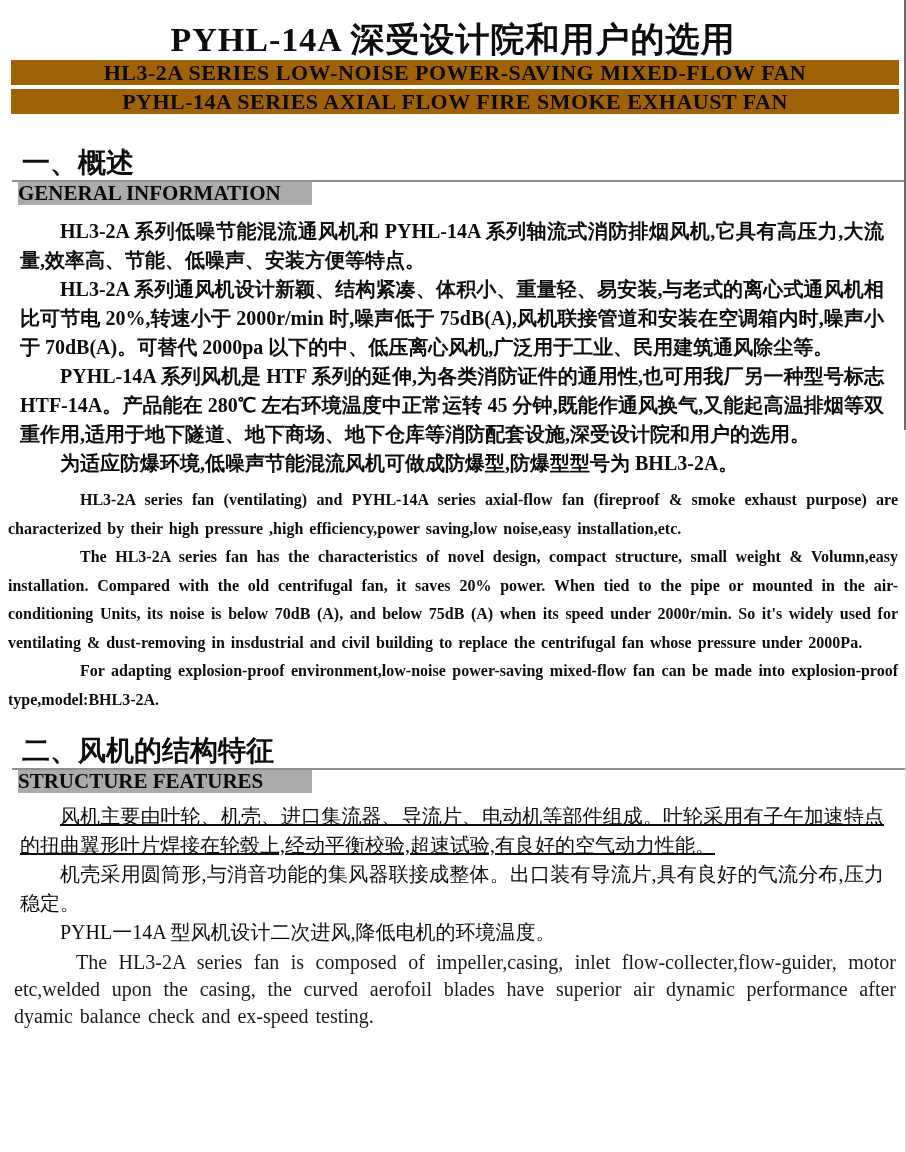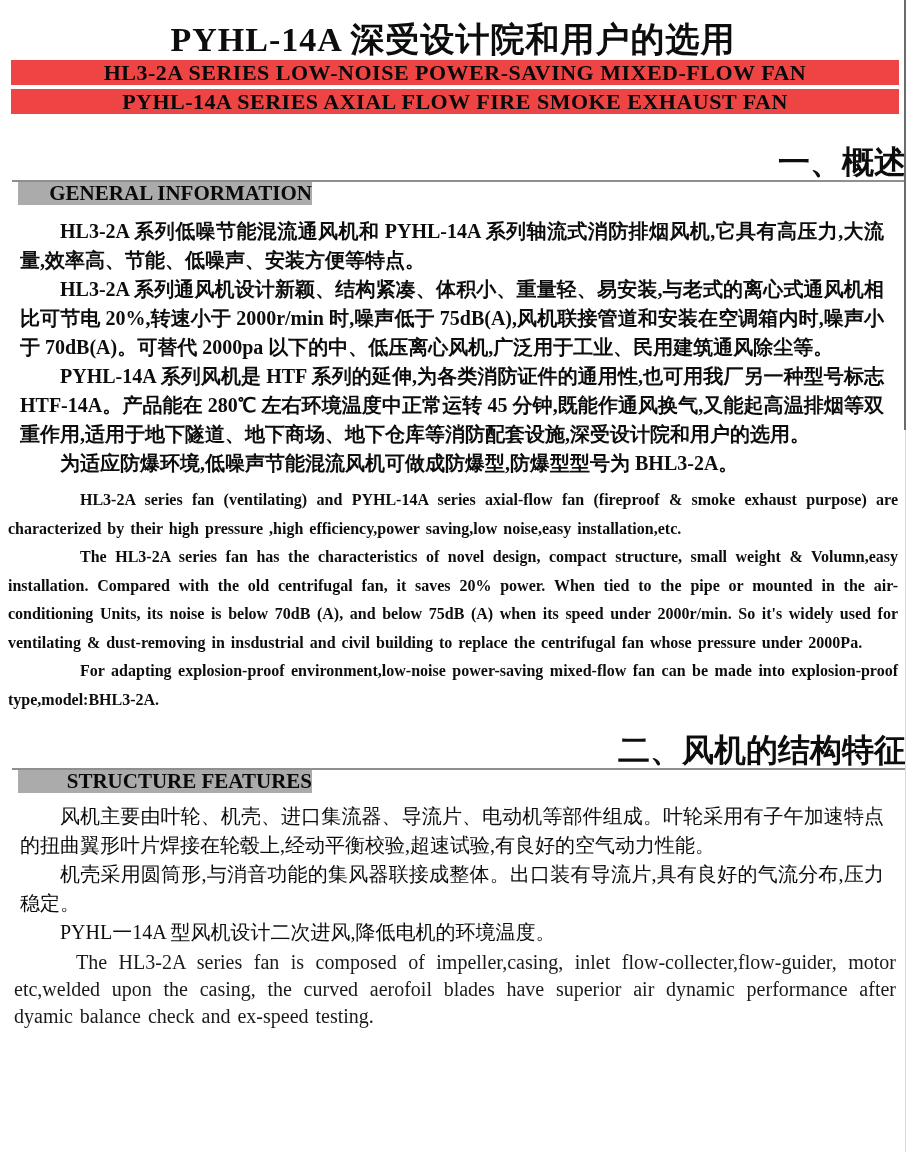--- a/index.html
+++ b/index.html
@@ -12,41 +12,41 @@
     color: #0d0d0d;
     font-family: "Liberation Serif", serif;
   }
 
   
   .title { margin: 22px 0 0 0; text-align: center; font-weight: bold;
            font-size: 34px; line-height: 35px; letter-spacing: 1px; }
   .title span { display: block; }
 
   
-  .banner { margin: 4px 7px 0 11px; background: #ef4444; text-align: center;
+  .banner { margin: 4px 7px 0 11px; background: #a16207; text-align: center;
             font-weight: bold; font-size: 22px; line-height: 25px; height: 25px;
             color: #0a0a0a; letter-spacing: 0.5px; overflow: hidden; }
   .banner.first { margin-top: 3px; }
 
   
-  .sec-h { margin: 33px 0 0 22px; font-size: 32px; line-height: 31px;
-           font-weight: bold; text-align: right; }
+  .sec-h { margin: 33px 0 0 22px; font-size: 28px; line-height: 31px;
+           font-weight: bold; }
   .sec-h2 { margin-top: 21px; }
 
   
   .rulewrap { margin: 2px 0 0 12px; border-top: 2px solid #8f8f8f; }
   .graytab { width: 294px; margin-left: 6px; background: #ababab;
-             text-align: right; font-weight: bold; font-size: 21px;
+             text-align: left; font-weight: bold; font-size: 21px;
              line-height: 23px; height: 23px; color: #0a0a0a; }
 
   
   .cn { margin: 0 22px 0 20px; font-size: 20px; line-height: 29px;
         text-align: justify; text-indent: 40px; }
   .cn.first { margin-top: 12px; }
-  .cn.s2first { margin-top: 9px; }
+  .cn.s2first { margin-top: 9px; text-decoration: underline; }
   .cn.bold { font-weight: bold; }
 
   
   .en1 { margin: 0 8px; font-size: 16px; line-height: 28.5px; font-weight: bold;
          text-align: justify; text-indent: 72px; word-spacing: 2px; }
   .en1.first { margin-top: 8px; }
 
   
   .en2 { margin: 0 10px 0 14px; font-size: 20px; line-height: 27px;
          font-weight: normal; text-align: justify; text-indent: 62px;

